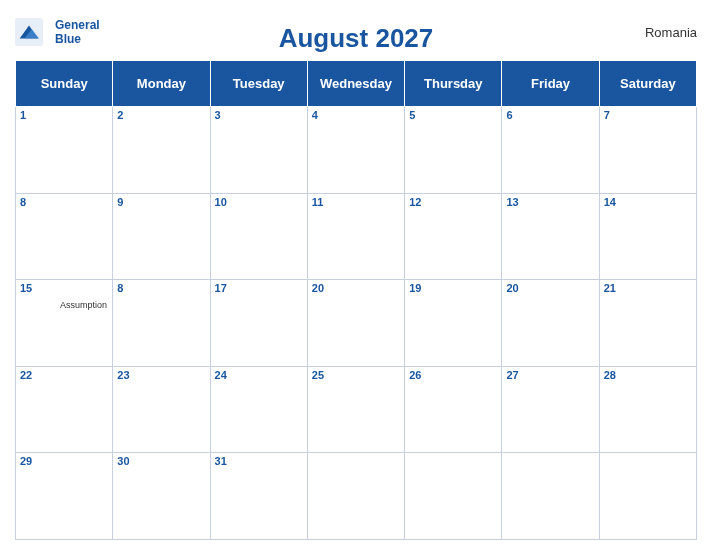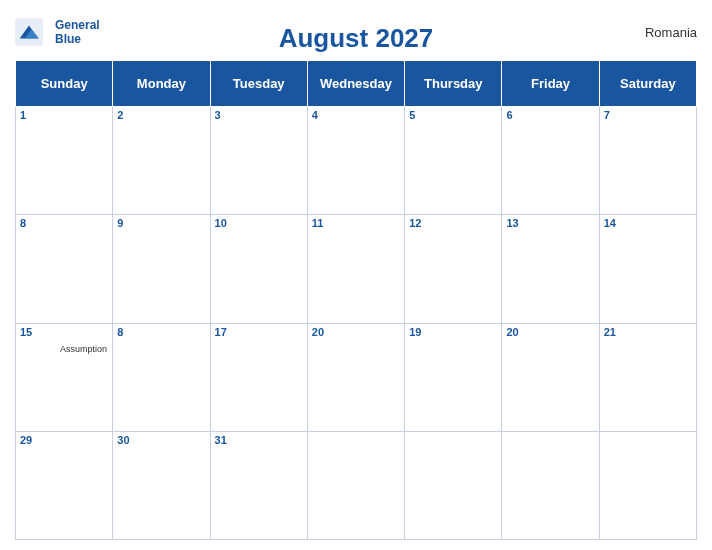--- a/index.html
+++ b/index.html
@@ -181,20 +181,43 @@
         </td>
         <td>
           <span class="date-num">20</span>
         </td>
         <td>
           <span class="date-num">21</span>
         </td>
       </tr>
       <tr>
         <td>
+          <span class="date-num">22</span>
+        </td>
+        <td>
+          <span class="date-num">23</span>
+        </td>
+        <td>
+          <span class="date-num">24</span>
+        </td>
+        <td>
+          <span class="date-num">25</span>
+        </td>
+        <td>
+          <span class="date-num">26</span>
+        </td>
+        <td>
+          <span class="date-num">27</span>
+        </td>
+        <td>
+          <span class="date-num">28</span>
+        </td>
+      </tr>
+      <tr>
+        <td>
           <span class="date-num">29</span>
         </td>
         <td>
           <span class="date-num">30</span>
         </td>
         <td>
           <span class="date-num">31</span>
         </td>
         <td></td>
         <td></td>

